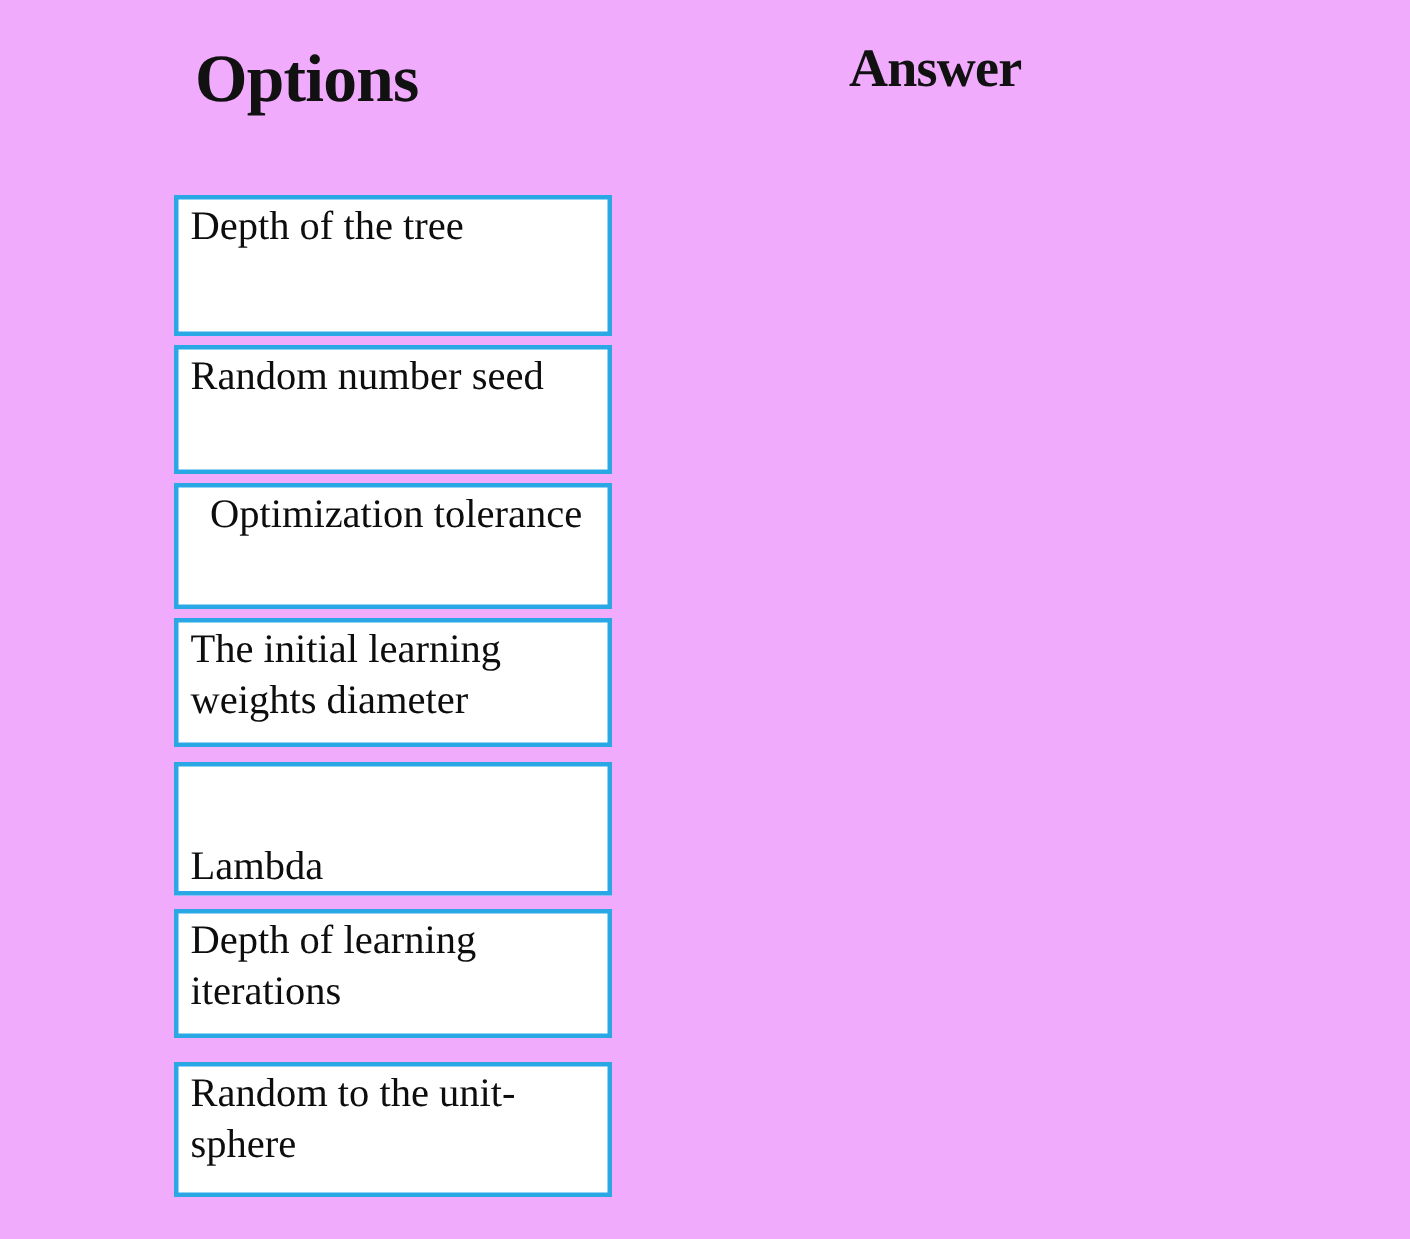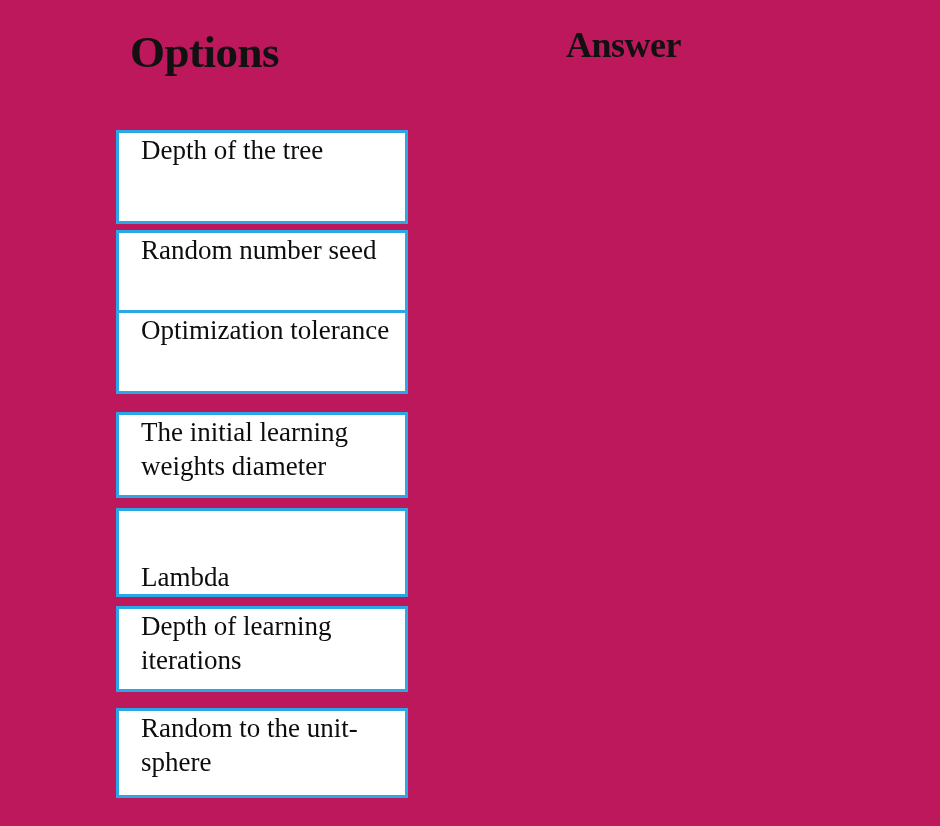--- a/index.html
+++ b/index.html
@@ -63,21 +63,21 @@
     flex-direction: column;
     justify-content: flex-start;
   }
 
   .option-box.vcenter {
     justify-content: flex-end;
   }
 
   .option-label {
     display: block;
-    padding: 0 4px 0 22px;
+    padding: 0 4px 0 8px;
     font-family: "Liberation Serif", "DejaVu Serif", serif;
     font-size: 27px;
     line-height: 34px;
     color: #0d0d0d;
     text-align: left;
     word-break: normal;
     overflow-wrap: break-word;
   }
 
   
@@ -85,34 +85,34 @@
     position: absolute;
     left: 470px;
     top: 130px;
     width: 430px;
     height: 668px;
   }
 </style>
 </head>
 <body style="background: rgb(255, 255, 255);">
 
-<div id="canvas" style="background: #be185d; width: 940px; height: 826px; text-decoration: underline;">
+<div id="canvas" style="background: #f0abfc; width: 940px; height: 826px; text-decoration: underline;">
 
   <div class="heading" id="options-heading" style="color: rgb(17, 17, 17);">Options</div>
 
   <div class="heading" id="answer-heading" style="color: rgb(17, 17, 17);">Answer</div>
 
   <div id="options-list">
       <div class="option-box" style="top: 0px; height: 94px; border-color: rgb(41, 168, 229); background: rgb(255, 255, 255);">
         <span class="option-label" style="color: rgb(13, 13, 13);">Depth of the tree</span>
       </div>
       <div class="option-box" style="top: 100px; height: 86px; border-color: rgb(41, 168, 229); background: rgb(255, 255, 255);">
         <span class="option-label" style="color: rgb(13, 13, 13);">Random number seed</span>
       </div>
-      <div class="option-box" style="top: 180px; height: 84px; border-color: rgb(41, 168, 229); background: rgb(255, 255, 255);">
+      <div class="option-box" style="top: 192px; height: 84px; border-color: rgb(41, 168, 229); background: rgb(255, 255, 255); align-items: center;">
         <span class="option-label" style="color: rgb(13, 13, 13);">Optimization tolerance</span>
       </div>
       <div class="option-box" style="top: 282px; height: 86px; border-color: rgb(41, 168, 229); background: rgb(255, 255, 255); align-items: flex-end;">
         <span class="option-label" style="color: rgb(13, 13, 13);">The initial learning weights diameter</span>
       </div>
       <div class="option-box vcenter" style="top: 378px; height: 89px; border-color: rgb(41, 168, 229); background: rgb(255, 255, 255);">
         <span class="option-label" style="color: rgb(13, 13, 13);">Lambda</span>
       </div>
       <div class="option-box" style="top: 476px; height: 86px; border-color: rgb(41, 168, 229); background: rgb(255, 255, 255);">
         <span class="option-label" style="color: rgb(13, 13, 13);">Depth of learning iterations</span>

